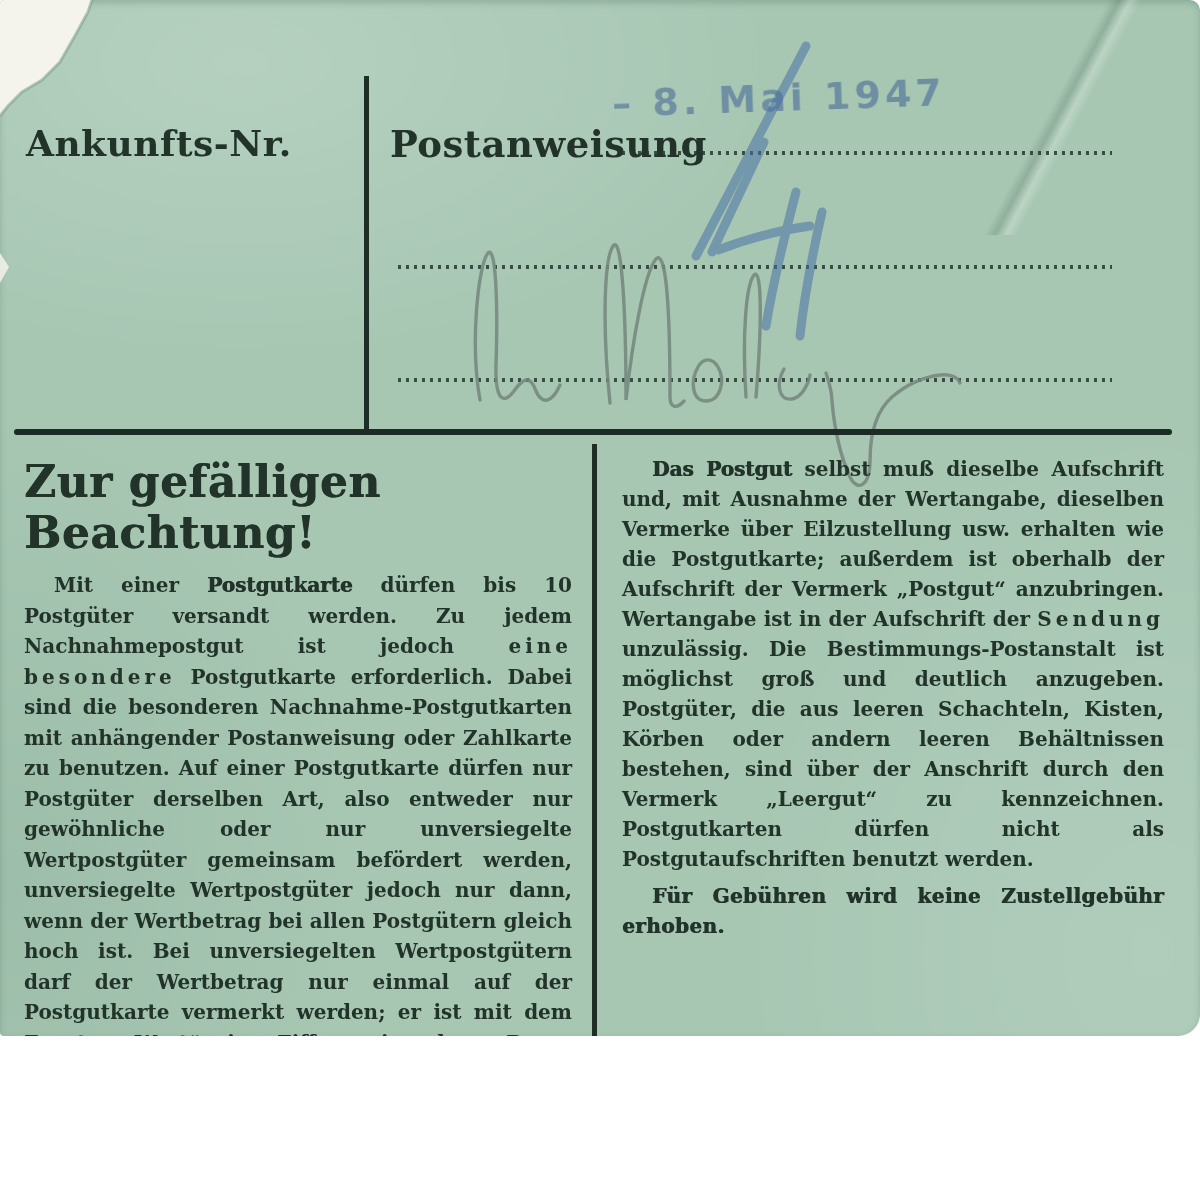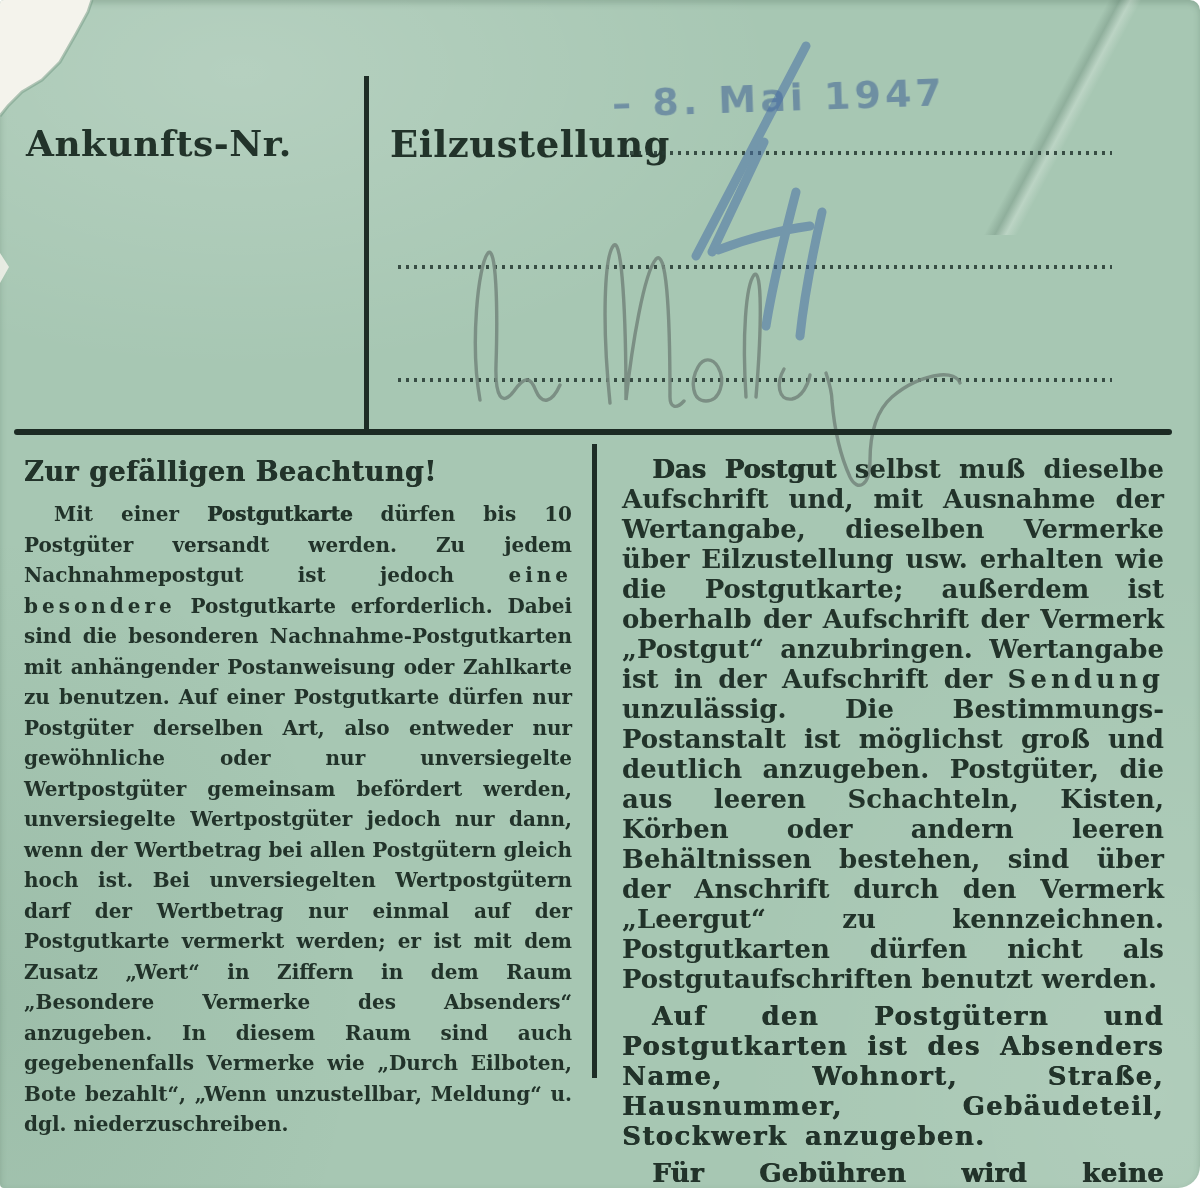--- a/index.html
+++ b/index.html
@@ -1,18 +1,18 @@
 <!DOCTYPE html>
 <html><head>
 <meta charset="utf-8">
 <style>
   html,body{margin:0;padding:0;background:#ffffff;}
   .card{
     position:relative;
-    width:1200px;height:1188px;
+    width:1200px;height:1036px;
     background:
       radial-gradient(ellipse 900px 500px at 20% 6%, rgba(255,255,255,.16), transparent 60%),
       radial-gradient(ellipse 700px 900px at 96% 92%, rgba(255,255,255,.10), transparent 60%),
       radial-gradient(ellipse 600px 800px at 0% 85%, rgba(36,80,58,.08), transparent 60%),
       #a7c7b3;
     color:#22332a;
     font-family:"DejaVu Serif", serif;
     overflow:hidden;
     border-radius:4px 10px 22px 4px;
     box-shadow: inset 0 3px 6px rgba(60,90,70,.25);
@@ -58,26 +58,26 @@
     white-space:nowrap;
   }
   .paraph{position:absolute;left:600px;top:24px;filter:blur(.4px);}
   .signature{position:absolute;left:430px;top:225px;filter:blur(.3px);}
 
   .col{position:absolute;top:446px;text-align:justify;font-weight:700;}
   .col-left{left:24px;width:548px;}
   .col-right{left:622px;width:550px;padding-top:8px;}
 
   .notice-heading{
-    font-size:27px;font-weight:700;margin:10px 0 12px 0;
+    font-size:44px;font-weight:700;margin:10px 0 12px 0;
     letter-spacing:.5px;text-align:left;
     text-shadow:.5px 0 0 currentColor;
   }
   .col-left p{font-size:20px;line-height:30.5px;margin:0;text-indent:30px;}
-  .col-right p{font-size:26px;line-height:30px;margin:0 8px 7px 0;text-indent:30px;}
+  .col-right p{font-size:20px;line-height:30px;margin:0 8px 7px 0;text-indent:30px;}
 
   .seg-bold{text-shadow:.7px 0 0 currentColor;}
   .seg-spaced{letter-spacing:4px;}
   .p-wide{letter-spacing:1.4px;word-spacing:7px;text-shadow:.5px 0 0 currentColor;}
   .p-bold{text-shadow:.7px 0 0 currentColor;letter-spacing:.4px;}
 </style>
 </head>
 <body>
 
 <div class="card">
@@ -88,21 +88,21 @@
   </svg>
 
   <svg class="nick" width="12" height="34" viewBox="0 0 12 34">
     <polygon points="0,0 9,14 0,30" fill="#eef0e8" opacity=".9"></polygon>
   </svg>
 
   <div class="crease"></div>
 
   <div class="lbl ankunfts">Ankunfts-Nr.</div>
   <div class="vline-top"></div>
-  <div class="lbl zustell">Eilzustellung</div>
+  <div class="lbl zustell">Postanweisung</div>
 
   <div class="dotline dot1"></div>
   <div class="dotline dot2"></div>
   <div class="dotline dot3"></div>
 
   <div class="stamp">– 8. Mai 1947</div>
 
   <svg class="paraph" width="280" height="330" viewBox="0 0 280 330">
     <g fill="none" stroke="#4a6fa5" stroke-width="9" stroke-linecap="round" opacity=".55">
       <path d="M206,22 L96,232"></path>
@@ -132,17 +132,16 @@
     <div class="notice-heading">Zur gefälligen Beachtung!</div>
     <p>
       <span>Mit einer </span><span class="seg-bold">Postgutkarte</span><span> dürfen bis 10 Postgüter versandt werden. Zu jedem Nachnahmepostgut ist jedoch </span><span class="seg-spaced">eine besondere</span><span> Postgutkarte erforderlich. Dabei sind die besonderen Nachnahme-Postgutkarten mit anhängender Postanweisung oder Zahlkarte zu benutzen. Auf einer Postgutkarte dürfen nur Postgüter derselben Art, also entweder nur gewöhnliche oder nur unversiegelte Wertpostgüter gemeinsam befördert werden, unversiegelte Wertpostgüter jedoch nur dann, wenn der Wertbetrag bei allen Postgütern gleich hoch ist. Bei unversiegelten Wertpostgütern darf der Wertbetrag nur einmal auf der Postgutkarte vermerkt werden; er ist mit dem Zusatz „Wert“ in Ziffern in dem Raum „Besondere Vermerke des Absenders“ anzugeben. In diesem Raum sind auch gegebenenfalls Vermerke wie „Durch Eilboten, Bote bezahlt“, „Wenn unzustellbar, Meldung“ u. dgl. niederzuschreiben.</span>
     </p>
   </div>
 
   <div class="col col-right">
     <p>
       <span class="seg-bold">Das Postgut</span><span> selbst muß dieselbe Aufschrift und, mit Ausnahme der Wertangabe, dieselben Vermerke über Eilzustellung usw. erhalten wie die Postgutkarte; außerdem ist oberhalb der Aufschrift der Vermerk „Postgut“ anzubringen. Wertangabe ist in der Aufschrift der </span><span class="seg-spaced">Sendung</span><span> unzulässig. Die Bestimmungs-Postanstalt ist möglichst groß und deutlich anzugeben. Postgüter, die aus leeren Schachteln, Kisten, Körben oder andern leeren Behältnissen bestehen, sind über der Anschrift durch den Vermerk „Leergut“ zu kennzeichnen. Postgutkarten dürfen nicht als Postgutaufschriften benutzt werden.</span>
     </p>
-    <p class="p-wide">Auf den Postgütern und Postgutkarten ist des Absenders Name, Wohnort, Straße, Hausnummer, Gebäudeteil, Stockwerk anzugeben.</p>
     <p class="p-bold">Für Gebühren wird keine Zustellgebühr erhoben.</p>
   </div>
 
 </div>
 
 </body></html>

